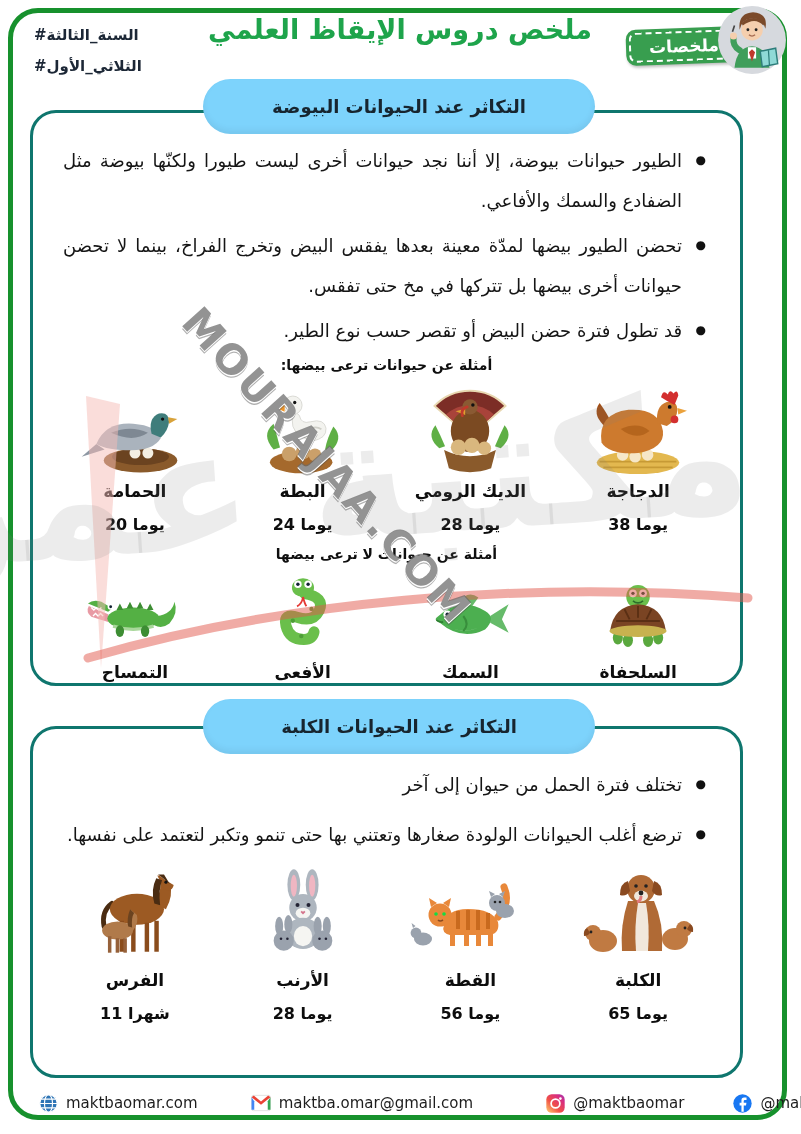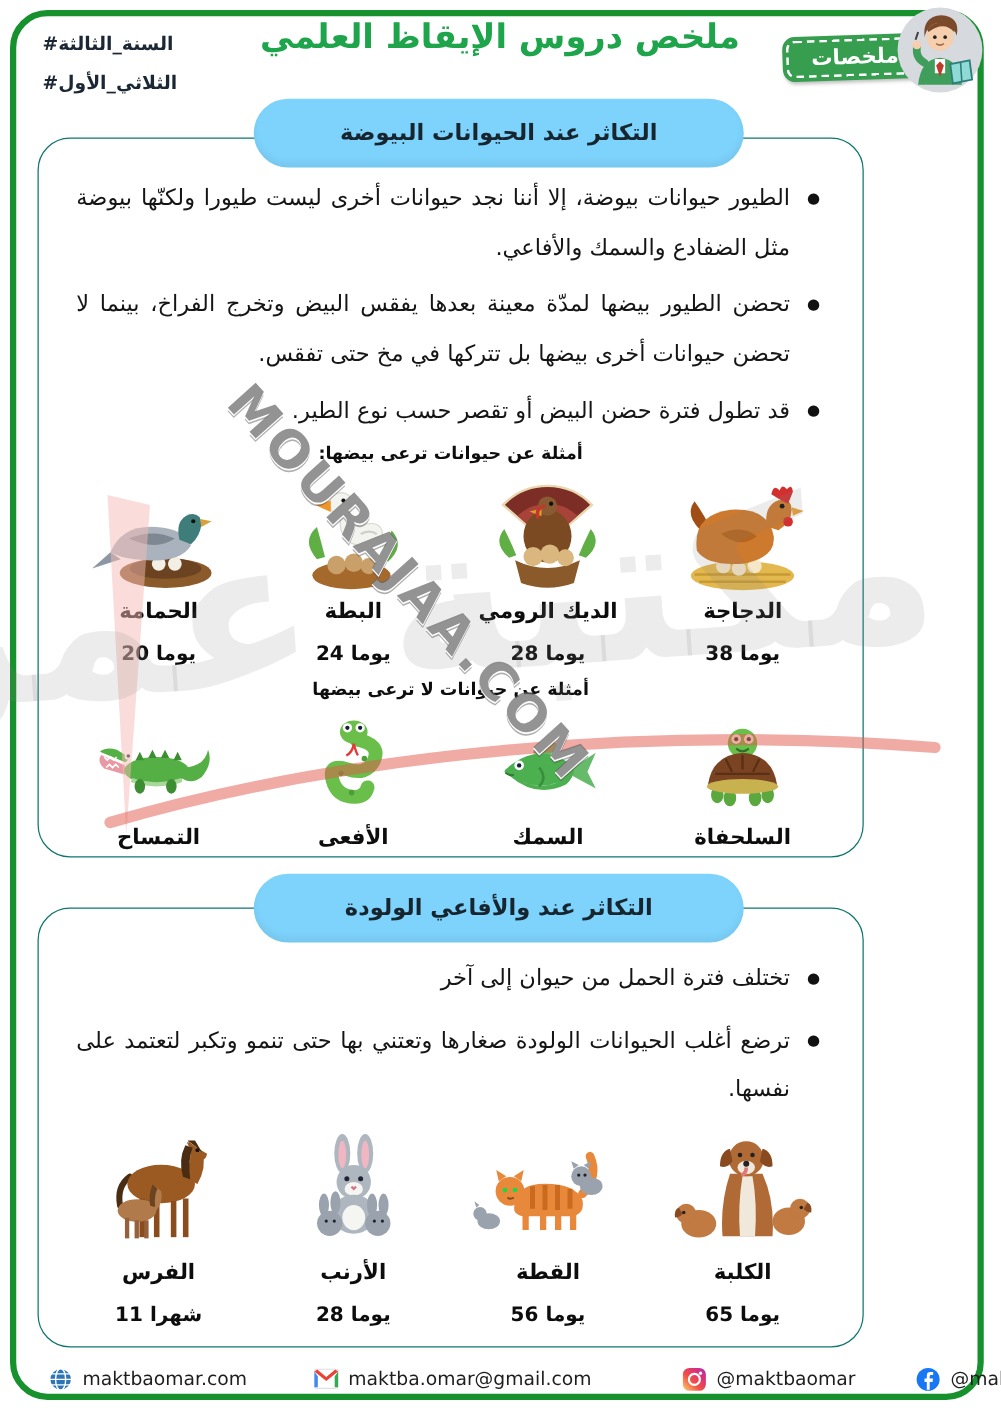--- a/index.html
+++ b/index.html
@@ -25,21 +25,21 @@
   .badge-inner{border:2px dashed #ffffff;border-radius:7px;padding:3px 18px;
     color:#ffffff;font-weight:bold;font-size:17px;direction:rtl;white-space:nowrap;}
   .mascot{position:absolute;left:716px;top:4px;width:72px;height:72px;}
   
   .pill{position:absolute;left:203px;width:392px;height:55px;background:#7dd3fc;
     border-radius:30px;display:flex;align-items:center;justify-content:center;
     font-weight:bold;font-size:18px;color:#17252f;direction:rtl;z-index:6;
     box-shadow:inset 0 -4px 6px rgba(0,0,0,.06);}
   .pill1{top:79px;}
   .pill2{top:699px;}
-  .sec-box{position:absolute;left:30px;width:661px;border:1px solid #0f766e;
+  .sec-box{position:absolute;left:30px;width:713px;border:3px solid #0f766e;
     border-radius:26px;box-sizing:border-box;background:#fff;z-index:2;}
   .box1{top:110px;height:576px;}
   .box2{top:726px;height:352px;}
   .box-content{position:relative;width:100%;height:100%;box-sizing:border-box;}
   
   ul.bullets{direction:rtl;list-style:none;margin:0;padding:30px 34px 0 30px;}
   .box1 ul.bullets{padding-top:28px;}
   .box2 ul.bullets{padding-top:36px;}
   ul.bullets li{position:relative;padding-right:24px;font-size:18px;line-height:2.2;
     text-align:justify;color:#151515;margin-bottom:6px;}
@@ -271,21 +271,21 @@
             <circle cx="31" cy="39" r="3.6" fill="#fff"></circle>
               <circle cx="31" cy="39" r="1.7" fill="#123"></circle>
           </svg>
         </span>
         <div class="animal-name">التمساح</div>
       </div>
     </div>
   </div>
 </div>
 
-<div class="pill pill2">التكاثر عند والأفاعي الولودة</div>
+<div class="pill pill2">التكاثر عند الحيوانات الكلبة</div>
 <div class="sec-box box2">
   <div class="box-content">
     <ul class="bullets">
       <li>تختلف فترة الحمل من حيوان إلى آخر</li>
       <li>ترضع أغلب الحيوانات الولودة صغارها وتعتني بها حتى تنمو وتكبر لتعتمد على نفسها.</li>
     </ul>
 
     <div class="animal-row">
       <div class="animal-card">
         <span class="animal-icon">

